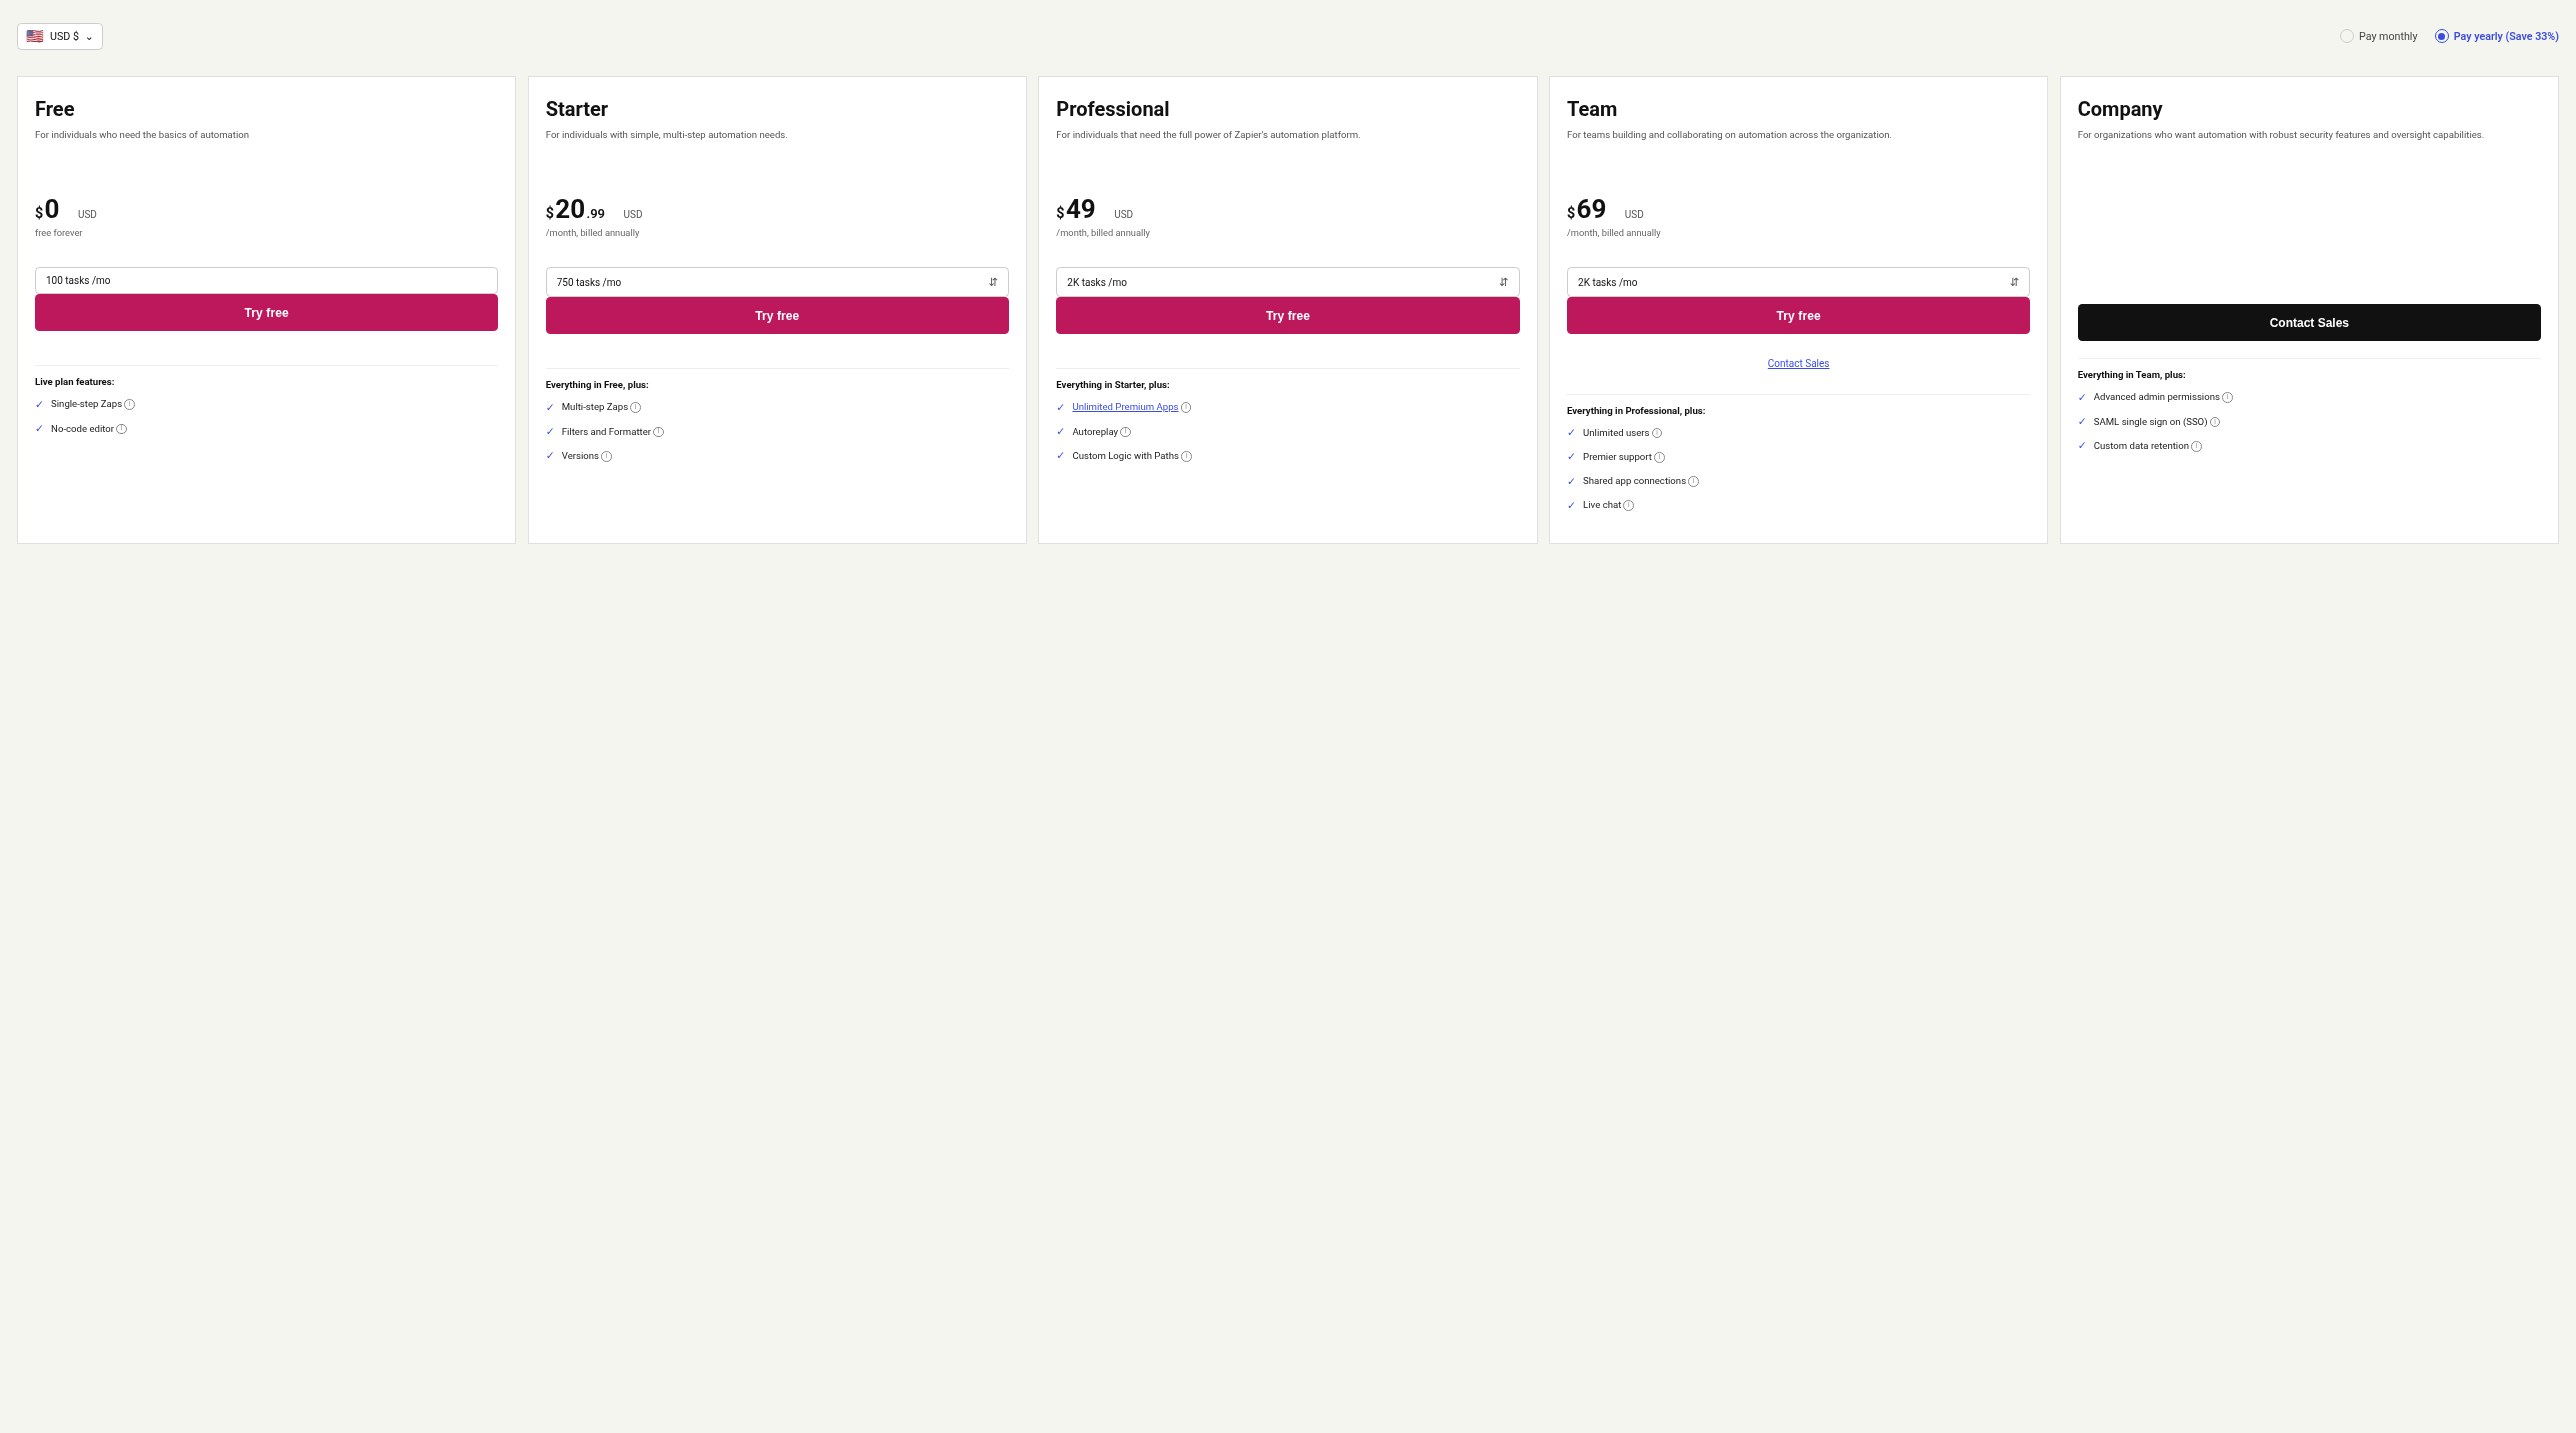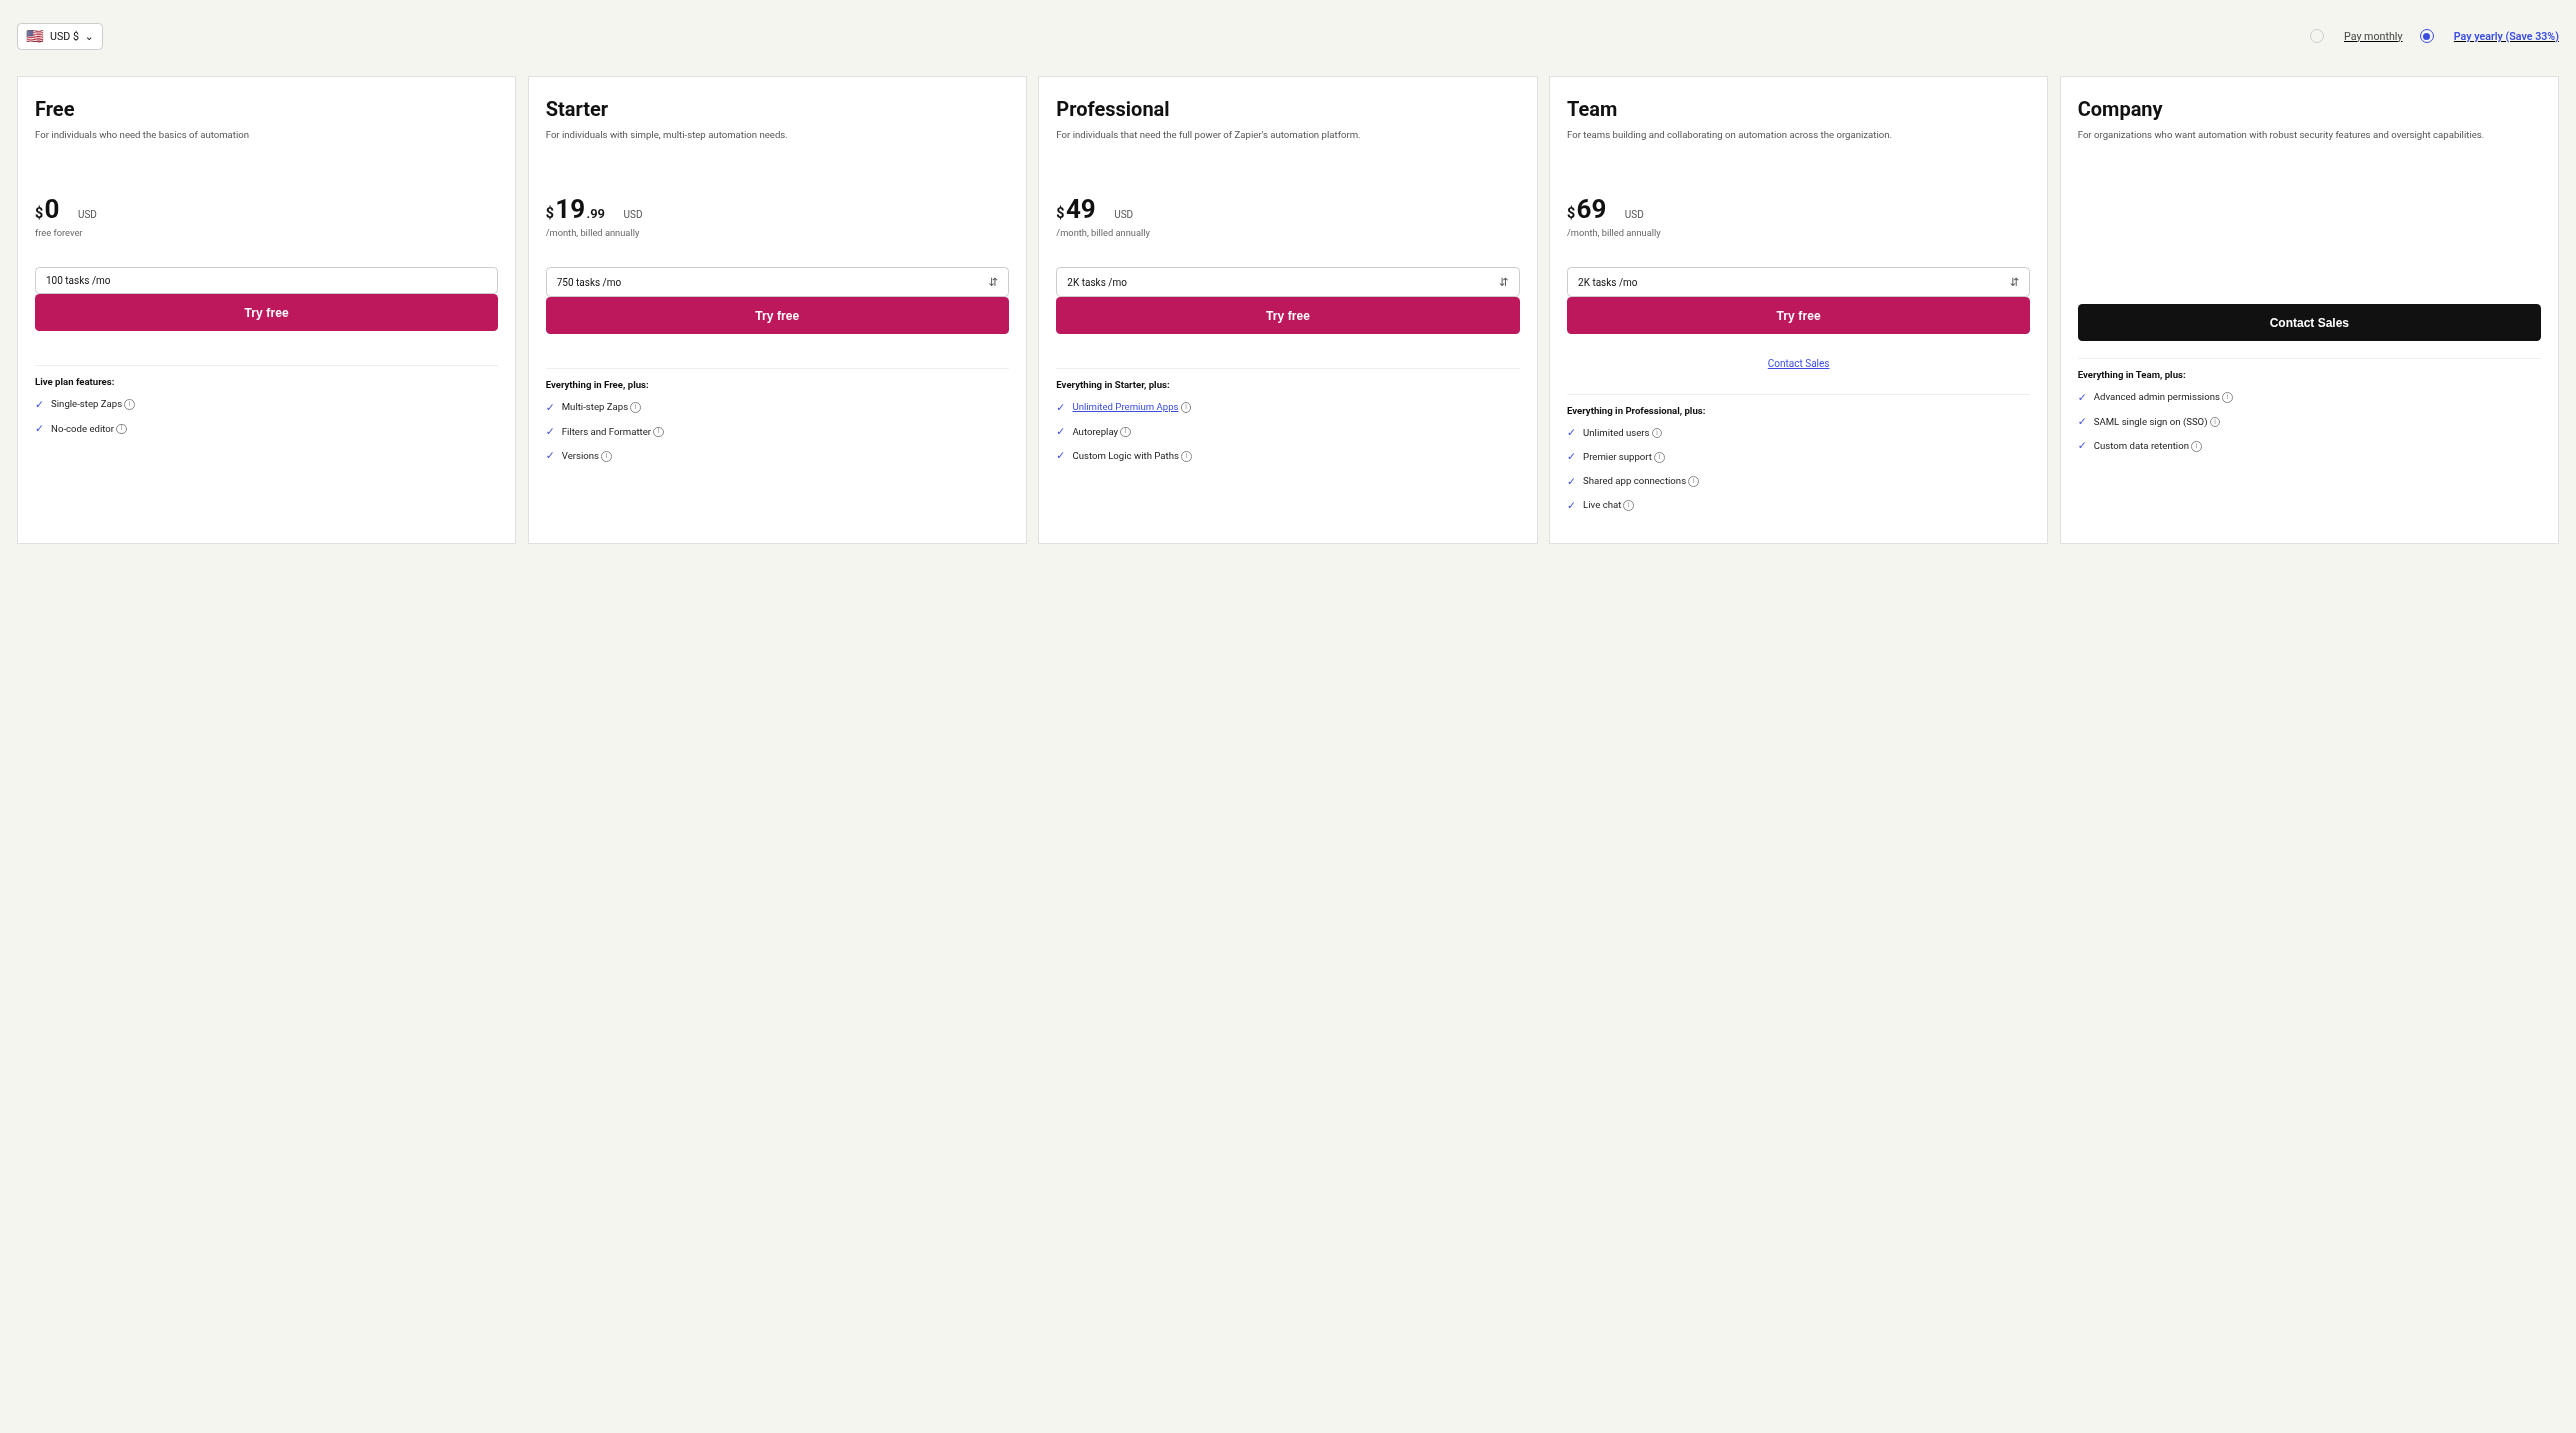--- a/index.html
+++ b/index.html
@@ -37,23 +37,22 @@
     .billing-options {
       display: flex;
       align-items: center;
       gap: 17px;
       font-size: 10.7px;
     }
 
     .billing-option {
       display: flex;
       align-items: center;
-      gap: 20px;
-      cursor: pointer;
-      text-decoration: underline;
+      gap: 5px;
+      cursor: pointer;
     }
 
     .radio-circle {
       width: 14.3px;
       height: 14.3px;
       border-radius: 50%;
       border: 1.4px solid #ccc;
       display: flex;
       align-items: center;
       justify-content: center;
@@ -306,21 +305,21 @@
       <div class="feature-item">
         <span class="check-icon">✓</span>
         <span>No-code editor<span class="info-icon">i</span></span>
       </div>
     </div>
     <div class="plan-card">
       <div class="plan-name">Starter</div>
       <div class="plan-desc">For individuals with simple, multi-step automation needs.</div>
       <div class="plan-price">
         <span class="price-dollar">$</span>
-        <span class="price-main">19</span>
+        <span class="price-main">20</span>
         <span class="price-cents">.99</span>
         <span class="price-unit">USD</span>
       </div>
       <div class="price-sub">/month, billed annually</div>
       <div class="tasks-select">
         <span>750 tasks /mo</span>
         <span class="chevron-icon">⇵</span>
       </div>
       <button class="try-btn">Try free</button>
       <div style="height: 0px;"></div>

